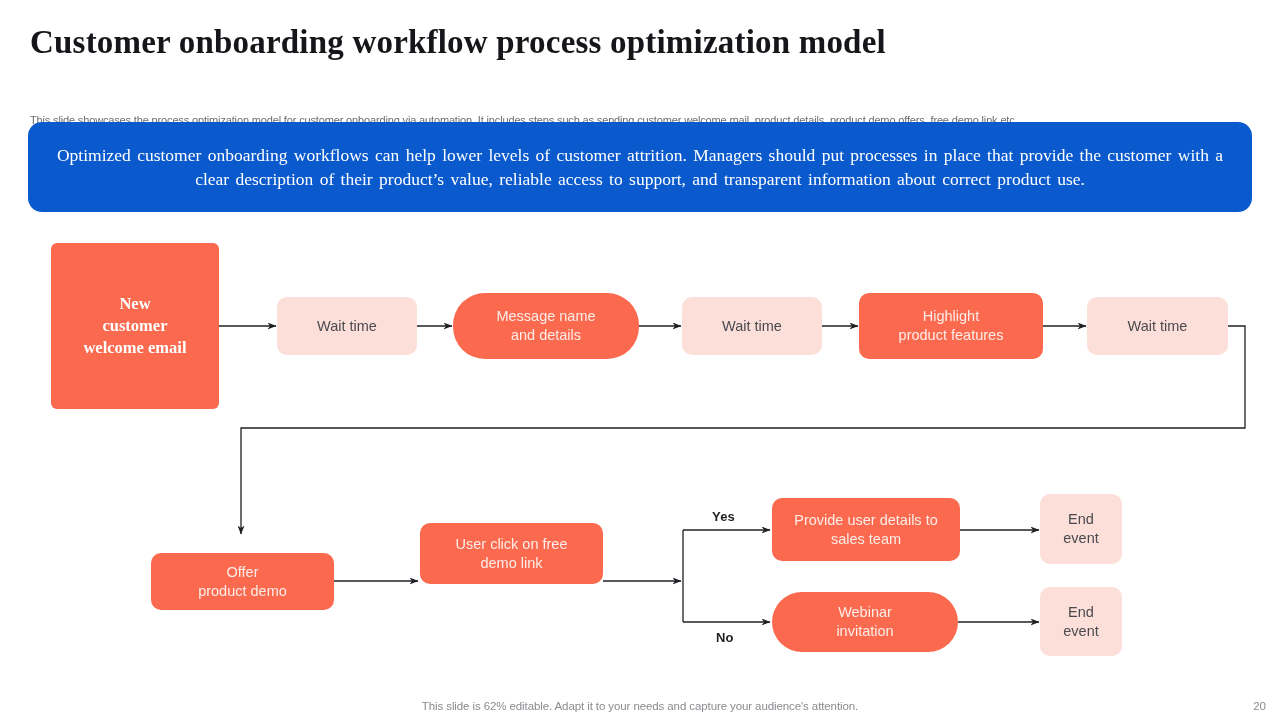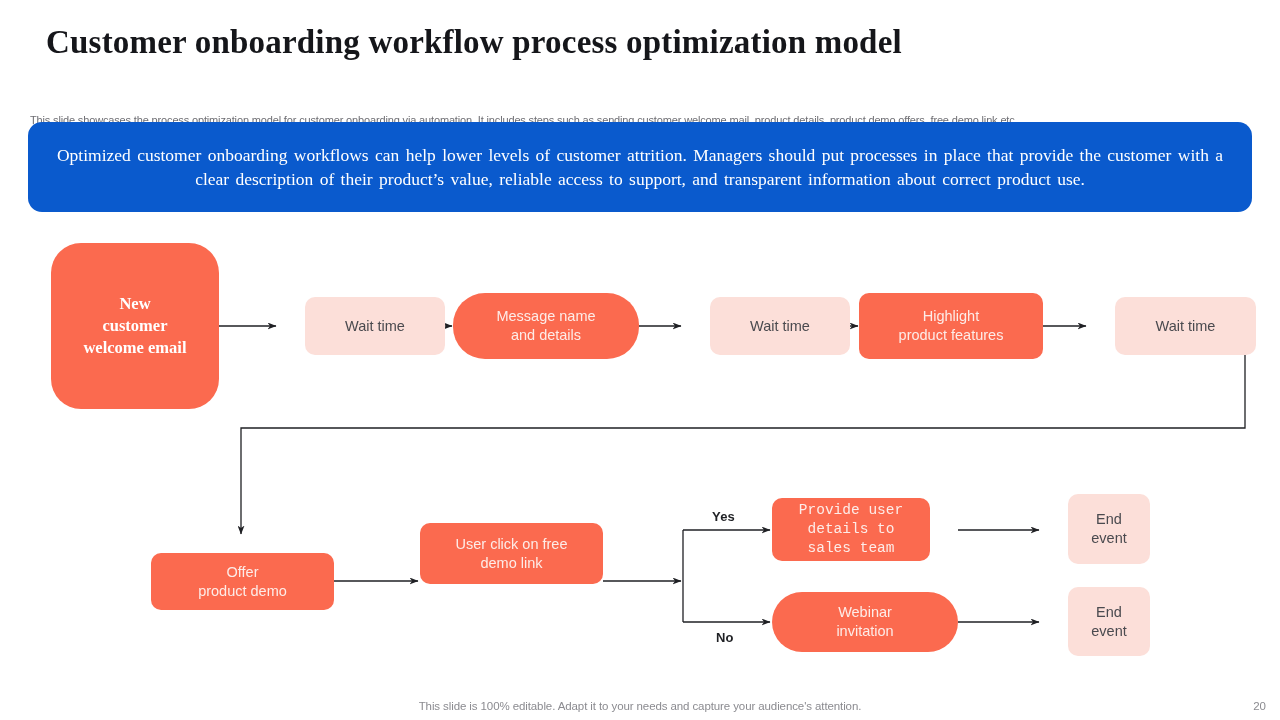--- a/index.html
+++ b/index.html
@@ -22,21 +22,20 @@
     left: 30px;
     top: 22px;
     width: 1220px;
     font-family: "Liberation Serif", serif;
     font-weight: bold;
     font-size: 33px;
     line-height: 40px;
     letter-spacing: 0.2px;
     color: #15161a;
     white-space: nowrap;
-    margin-left: 16px;
   }
   .slide-subtitle {
     position: absolute;
     left: 30px;
     top: 70px;
     width: 1200px;
     font-family: "Liberation Sans", sans-serif;
     font-size: 11px;
     line-height: 15px;
     color: #6e6e73;
@@ -91,30 +90,29 @@
     background: #fb6a4f;
     color: #fdece8;
     font-size: 14.5px;
     line-height: 19px;
   }
   .node-light {
     background: #fcdfd9;
     color: #4a4a4f;
     font-size: 14.5px;
     line-height: 19px;
-    margin-left: 28px;
   }
   .node-start {
     background: #fb6a4f;
     color: #ffffff;
     font-family: "Liberation Serif", serif;
     font-weight: bold;
     font-size: 16.5px;
     line-height: 22px;
-    border-radius: 30px;
+    border-radius: 6px;
   }
   .branch-label {
     position: absolute;
     font-size: 13px;
     font-weight: bold;
     color: #1f2024;
     letter-spacing: 0.2px;
   }
 
   
@@ -184,27 +182,27 @@
 <div class="node node-light" style="left:682px; top:297px; width:140px; height:58px;">Wait time</div>
 
 <div class="node node-solid" style="left:859px; top:293px; width:184px; height:66px;">Highlight<br>product features</div>
 
 <div class="node node-light" style="left:1087px; top:297px; width:141px; height:58px;">Wait time</div>
 
 <div class="node node-solid" style="left:151px; top:553px; width:183px; height:57px;">Offer<br>product demo</div>
 
 <div class="node node-solid" style="left:420px; top:523px; width:183px; height:61px;">User click on free<br>demo link</div>
 
-<div class="node node-solid" style="left:772px; top:498px; width:158px; height:63px;font-family:Liberation Mono, monospace;">Provide user details to<br>sales team</div>
+<div class="node node-solid" style="left:772px; top:498px; width:188px; height:63px;">Provide user details to<br>sales team</div>
 
 <div class="node node-solid" style="left:772px; top:592px; width:186px; height:60px;border-radius:30px;">Webinar<br>invitation</div>
 
 <div class="node node-light" style="left:1040px; top:494px; width:82px; height:70px;">End<br>event</div>
 
 <div class="node node-light" style="left:1040px; top:587px; width:82px; height:69px;">End<br>event</div>
 
 <div class="branch-label" style="left:712px; top:509px;">Yes</div>
 
 <div class="branch-label" style="left:716px; top:630px;">No</div>
 
-<div class="footer-note">This slide is 100% editable. Adapt it to your needs and capture your audience's attention.</div>
+<div class="footer-note">This slide is 62% editable. Adapt it to your needs and capture your audience's attention.</div>
 
 <div class="page-number">20</div>
 
 </body></html>

